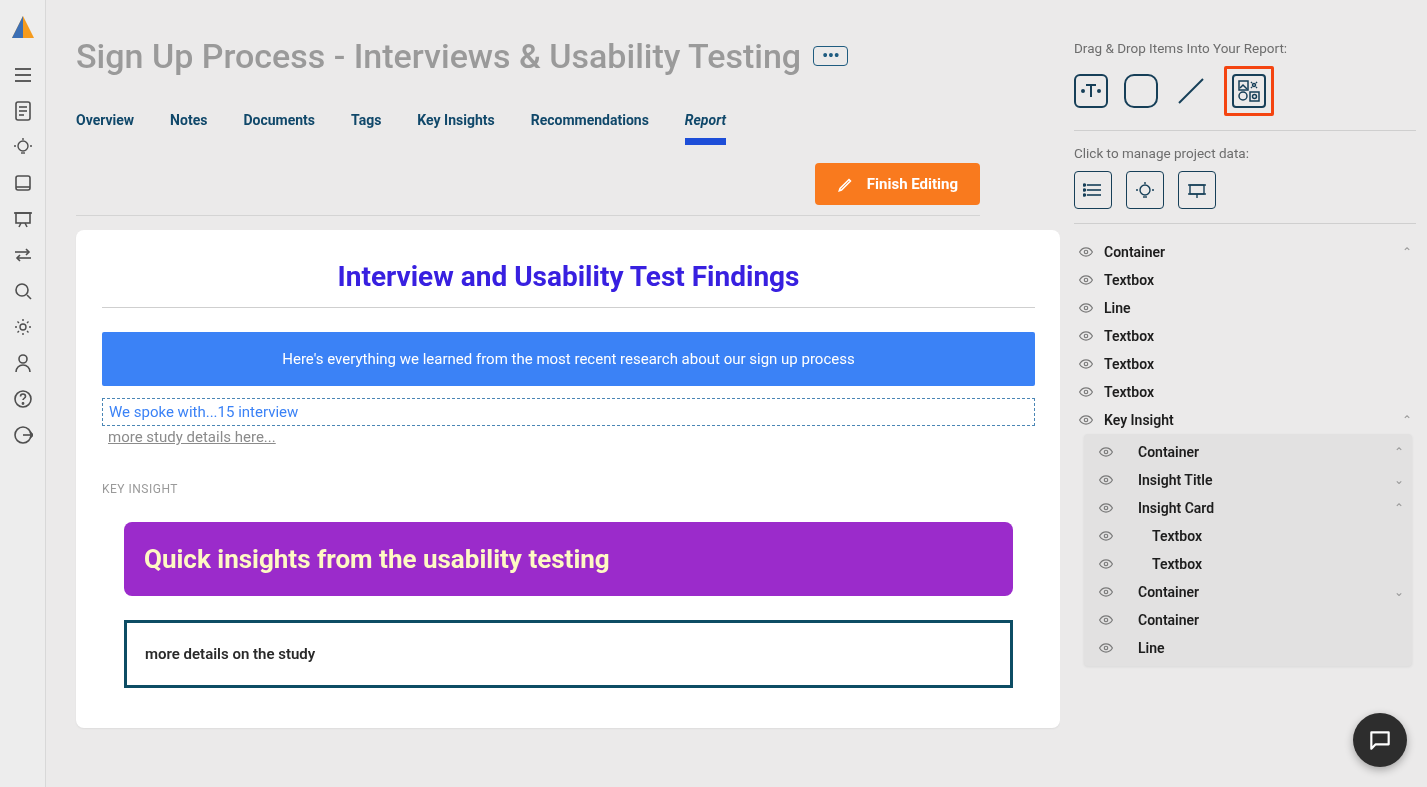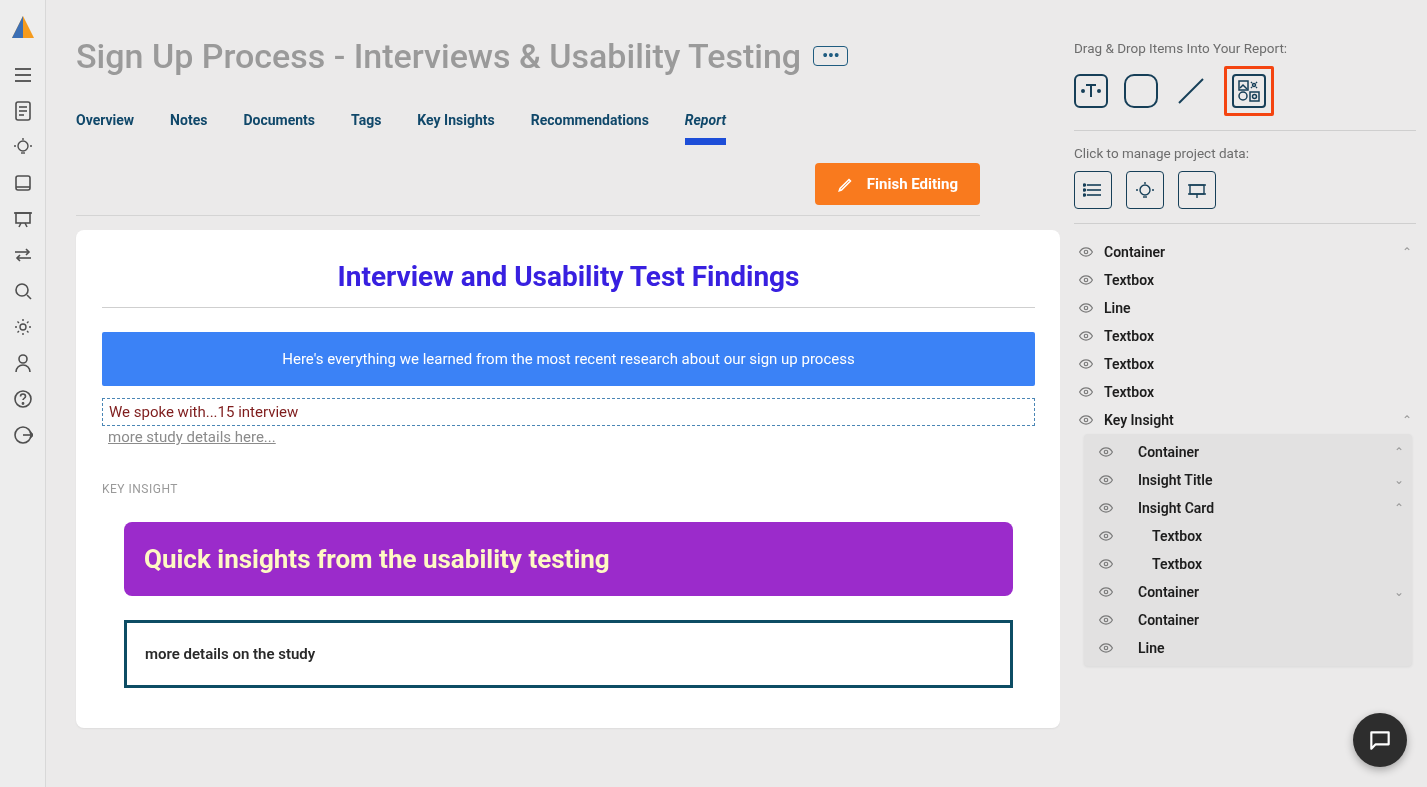--- a/index.html
+++ b/index.html
@@ -142,21 +142,21 @@
     color:#fff;
     text-align:center;
     padding:18px 12px;
     font-size:15px;
     border-radius:2px;
   }
 
   .dashed-field {
     margin-top:12px;
     border:1px dashed #4a86b5;
-    color:#7f1d1d;
+    color:#3b82f6;
     font-size:15px;
     padding:4px 6px;
   }
   .below-dashed {
     color:#8b8b8b;
     font-size:15px;
     padding:2px 6px;
     text-decoration:underline;
   }
 

